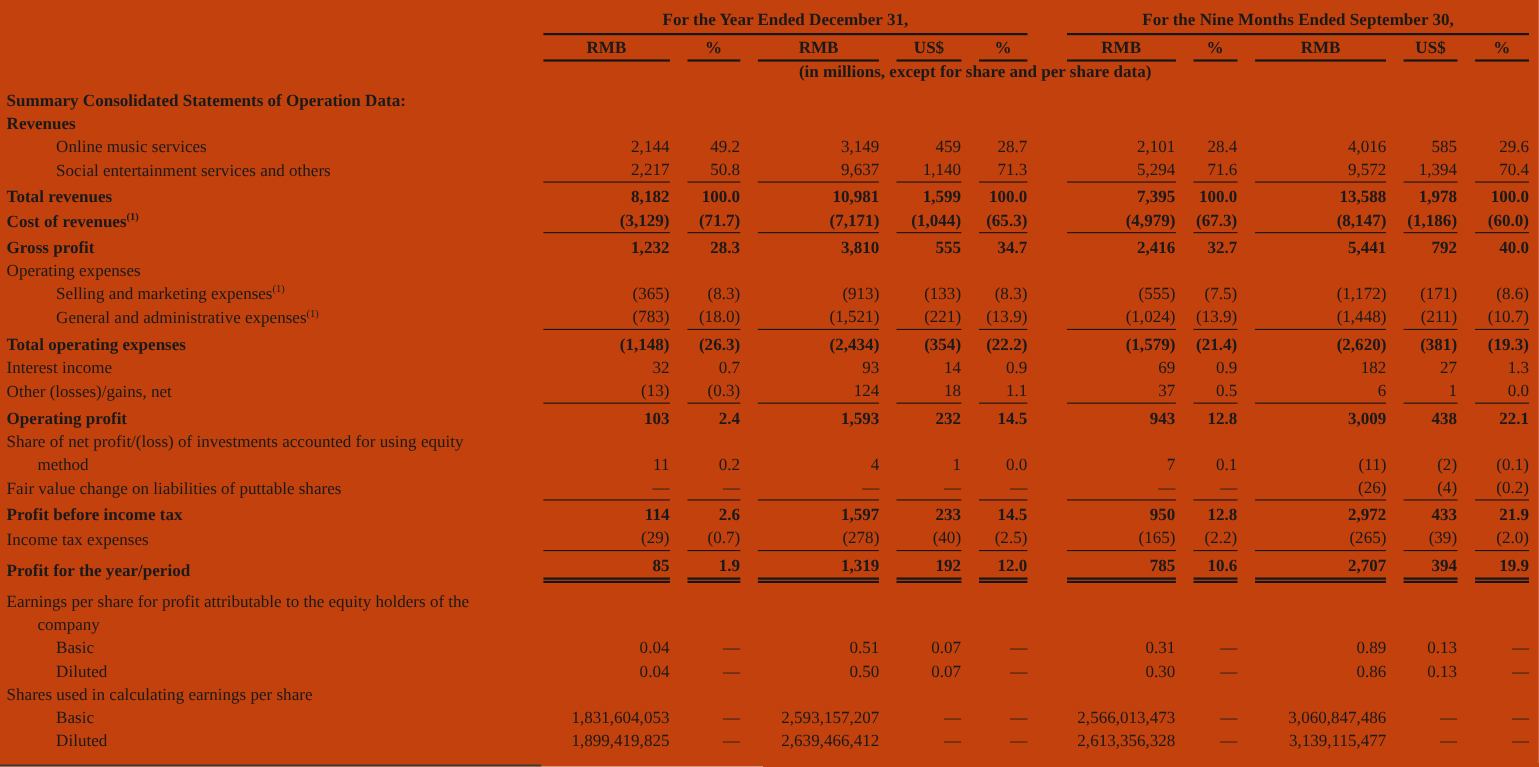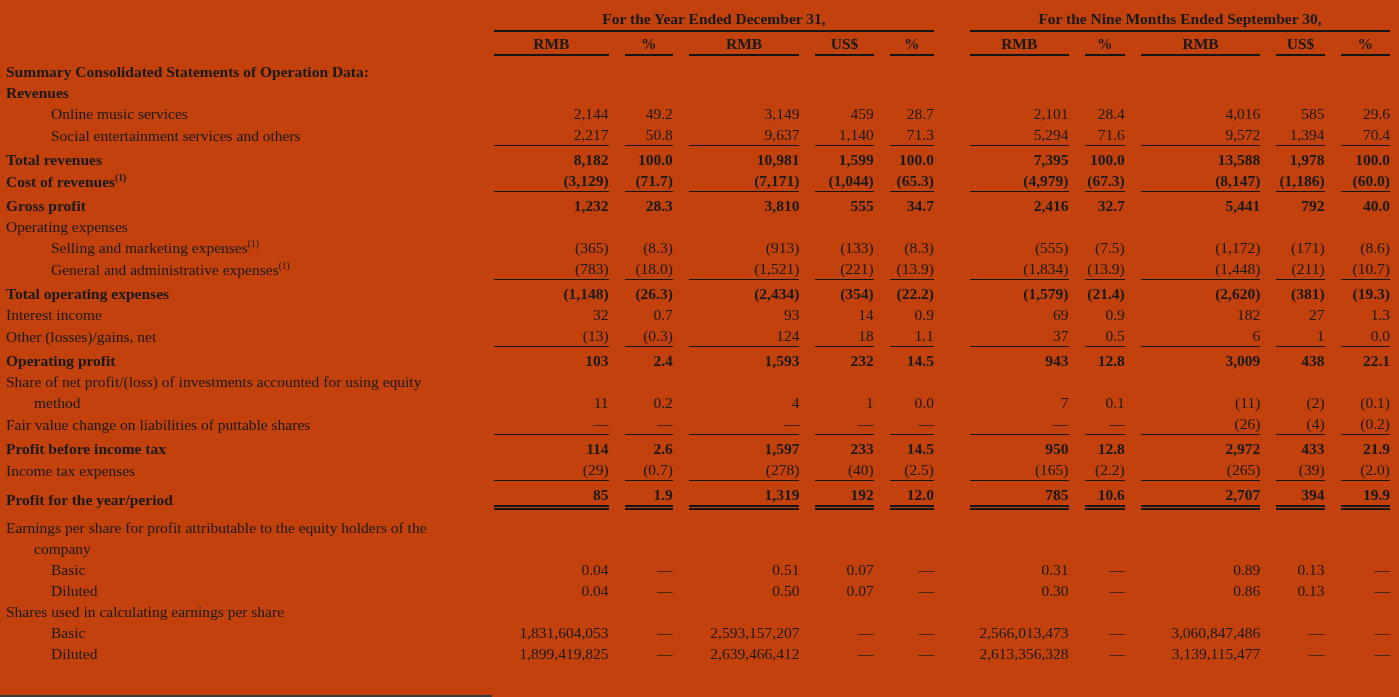--- a/index.html
+++ b/index.html
@@ -130,20 +130,24 @@
         <td>
             <div class="ch">RMB</div>
           </td>
         <td>
             <div class="ch">US$</div>
           </td>
         <td>
             <div class="ch">%</div>
           </td>
       </tr>
+      <tr>
+        <td class="lbl"></td>
+        <td colspan="10" class="note">(in millions, except for share and per share data)</td>
+      </tr>
     </thead>
     <tbody id="tbody">
         <tr>
           <td class="lbl b"><span>Summary Consolidated Statements of Operation Data:</span></td>
           <td class="val b">
             <div class="cv"></div>
           </td>
           <td class="val b">
             <div class="cv"></div>
           </td>
@@ -447,21 +451,21 @@
           <td class="val">
             <div class="cv u">(1,521)</div>
           </td>
           <td class="val">
             <div class="cv u">(221)</div>
           </td>
           <td class="val">
             <div class="cv u">(13.9)</div>
           </td>
           <td class="val">
-            <div class="cv u">(1,834)</div>
+            <div class="cv u">(1,024)</div>
           </td>
           <td class="val">
             <div class="cv u">(13.9)</div>
           </td>
           <td class="val">
             <div class="cv u">(1,448)</div>
           </td>
           <td class="val">
             <div class="cv u">(211)</div>
           </td>

